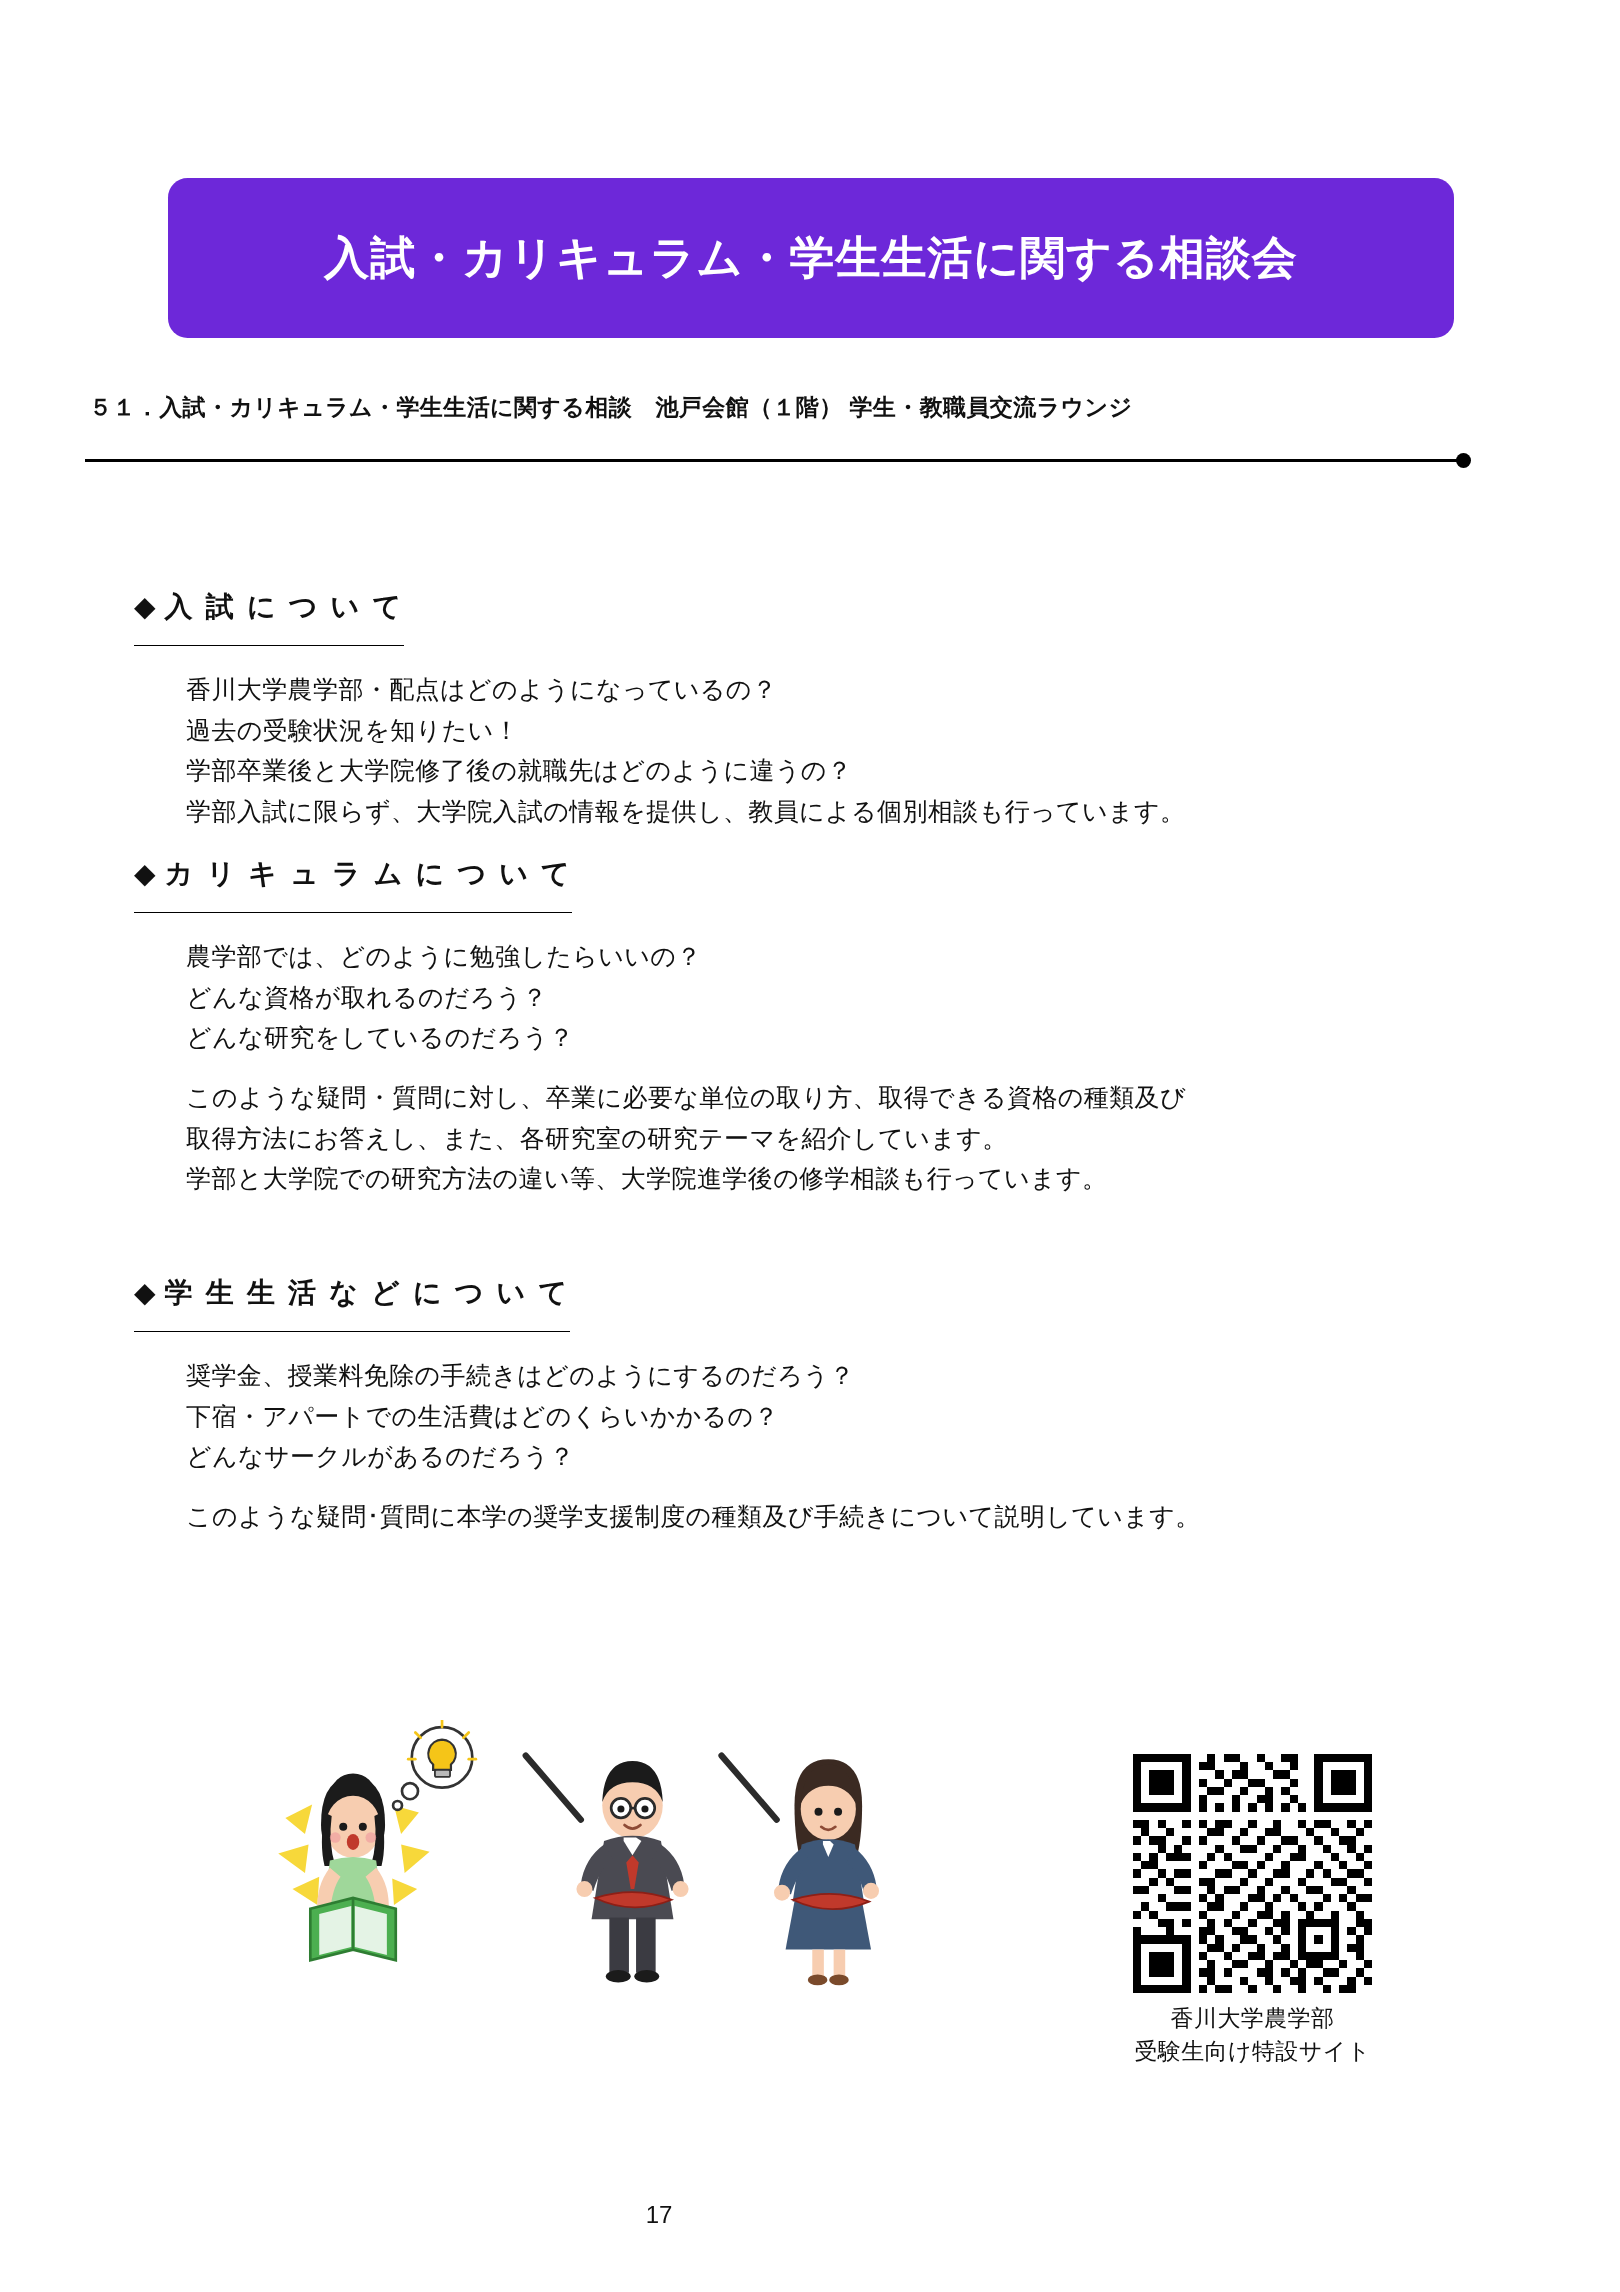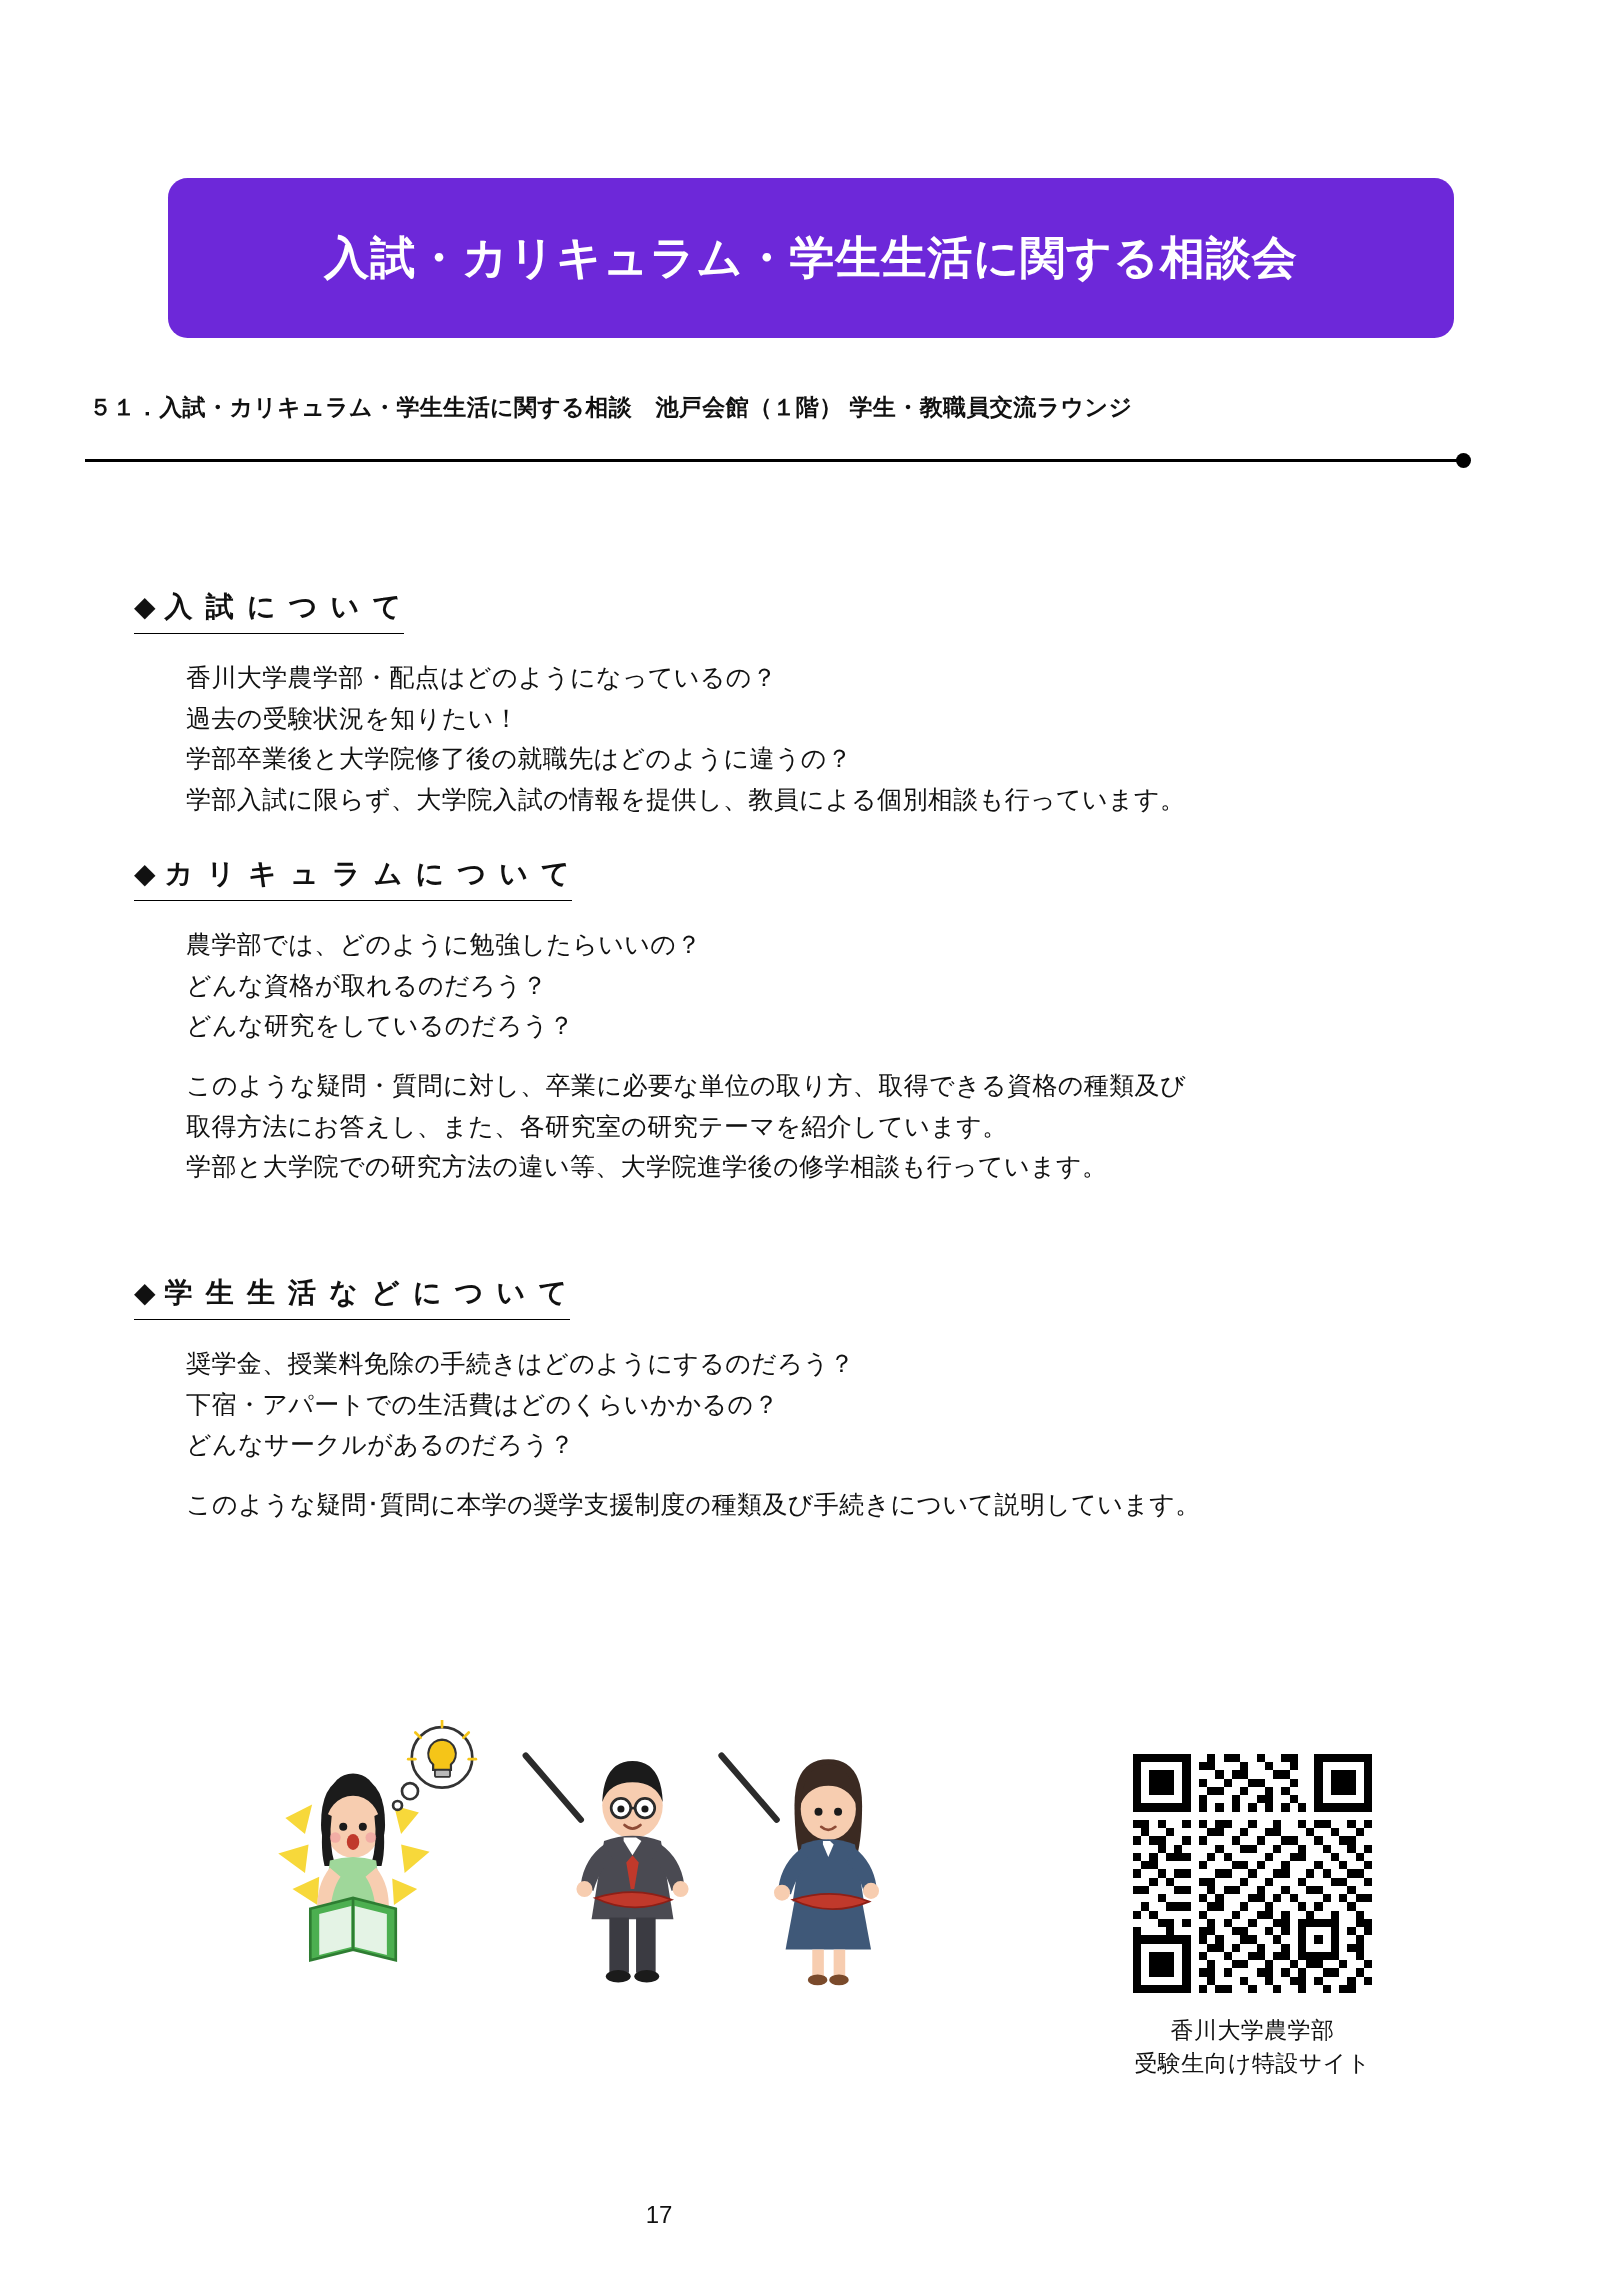--- a/index.html
+++ b/index.html
@@ -82,21 +82,21 @@
     position: absolute;
     left: 134px;
     width: 1337px;
   }
   .block-title {
     font-size: 28px;
     font-weight: bold;
     letter-spacing: 2.7px;
     display: inline-block;
     border-bottom: 1.8px solid #000000;
-    padding-bottom: 7px;
+    padding-bottom: 19px;
     white-space: nowrap;
   }
   .block-title .diamond {
     letter-spacing: 0;
     margin-right: 9px;
   }
   .block-body {
     margin-top: 23px;
   }
   .line {
@@ -131,21 +131,21 @@
     width: 267px;
     text-align: center;
   }
   .qr-code {
     width: 239px;
     height: 239px;
     margin: 0 auto;
     display: block;
   }
   .qr-caption {
-    margin-top: 21px;
+    margin-top: 9px;
     font-size: 23px;
     line-height: 1.45;
     letter-spacing: 0.4px;
     color: #111111;
   }
 
   
   .page-number {
     position: absolute;
     left: 0;

